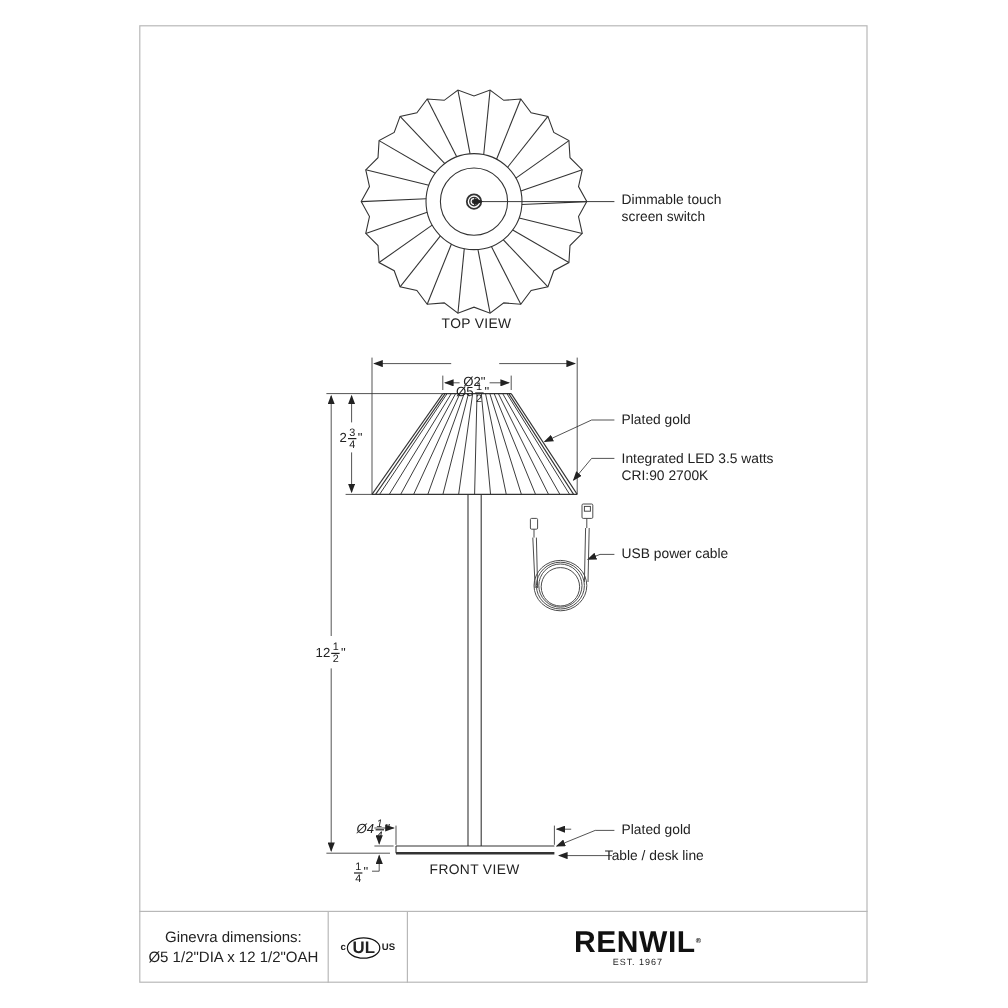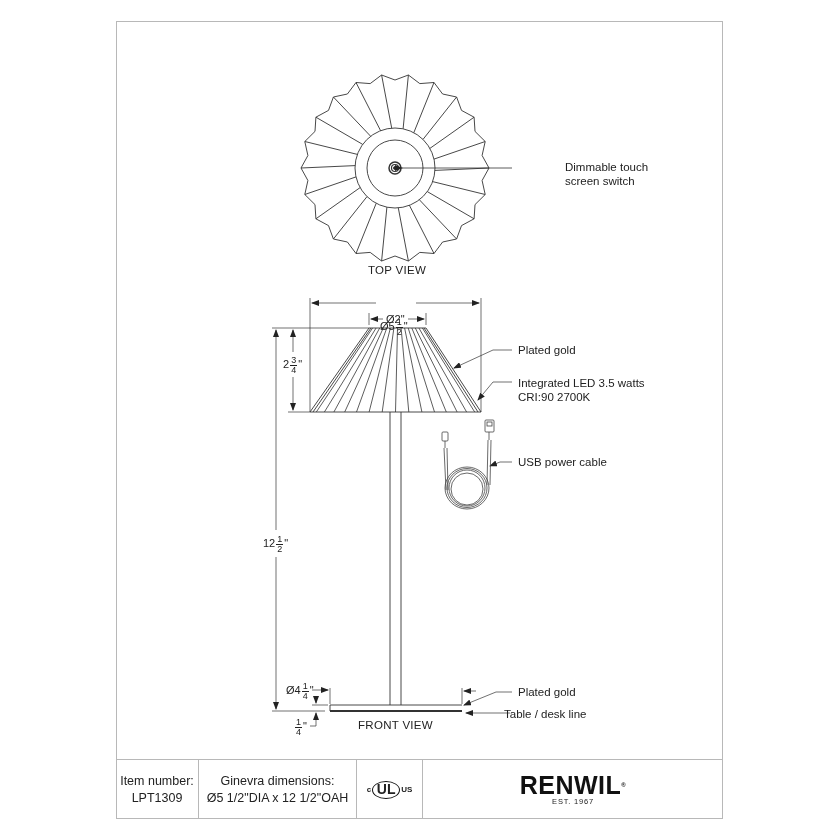--- a/index.html
+++ b/index.html
@@ -161,21 +161,21 @@
     <line x1="447" y1="448" x2="448" y2="490"></line>
     <line x1="488" y1="440" x2="487" y2="485"></line>
     <line x1="491" y1="440" x2="490" y2="485"></line>
     <ellipse cx="467" cy="488" rx="22" ry="21"></ellipse>
     <ellipse cx="467" cy="488" rx="20" ry="19.5"></ellipse>
     <ellipse cx="467" cy="488" rx="18" ry="18"></ellipse>
     <ellipse cx="467" cy="489" rx="16" ry="16"></ellipse>
   </g>
 </svg>
 
-<div class="label" style="left:518px;top:160px;margin-left:47px;">
+<div class="label" style="left:518px;top:160px;">
   <div>Dimmable touch</div>
   <div>screen switch</div>
 </div>
 <div class="caption" style="left:368px;top:264px;text-align:center;">TOP VIEW</div>
 
 <div class="label" style="left:518px;top:343px;">
   <div>Plated gold</div>
 </div>
 <div class="label" style="left:518px;top:376px;">
   <div>Integrated LED  3.5 watts</div>
@@ -204,38 +204,34 @@
       <span class="num">3</span>
       <span>4</span>
     </span><span>"</span>
 </div>
 <div class="dim" style="left:263px;top:535px;">
   <span>12</span><span class="frac">
       <span class="num">1</span>
       <span>2</span>
     </span><span>"</span>
 </div>
-<div class="dim" style="left:286px;top:682px;">
+<div class="dim" style="left:297px;top:682px;font-style:italic;">
   <span>Ø4</span><span class="frac">
       <span class="num">1</span>
       <span>4</span>
     </span><span>"</span>
 </div>
 <div class="dim" style="left:294px;top:718px;">
   <span class="frac">
       <span class="num">1</span>
       <span>4</span>
     </span><span>"</span>
 </div>
 
 <div class="titleblock">
-  <div class="tb-cell" style="width:83px;">
-    <div>Item number:</div>
-    <div>LPT1309</div>
-  </div>
   <div class="tb-cell" style="width:158px;">
     <div>Ginevra dimensions:</div>
     <div>Ø5 1/2"DIA x 12 1/2"OAH</div>
   </div>
   <div class="tb-cell" style="width:66px;">
     <div class="ul-logo">
       <span>c</span>
       <span class="ul-circle">UL</span>
       <span>US</span>
     </div>

